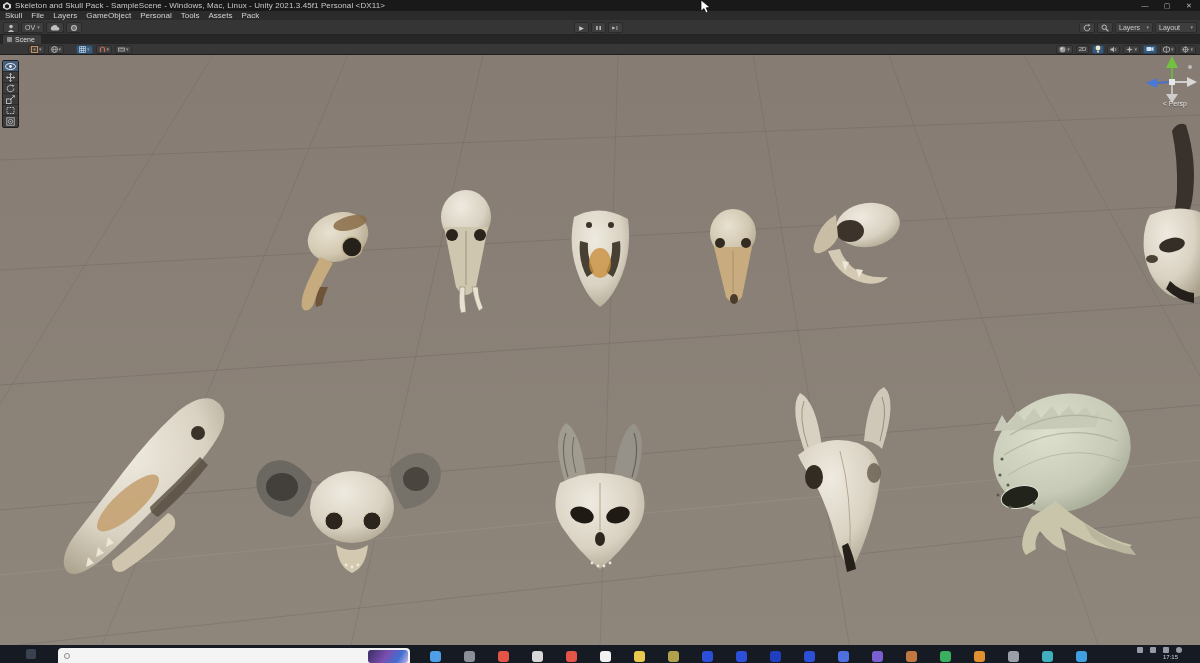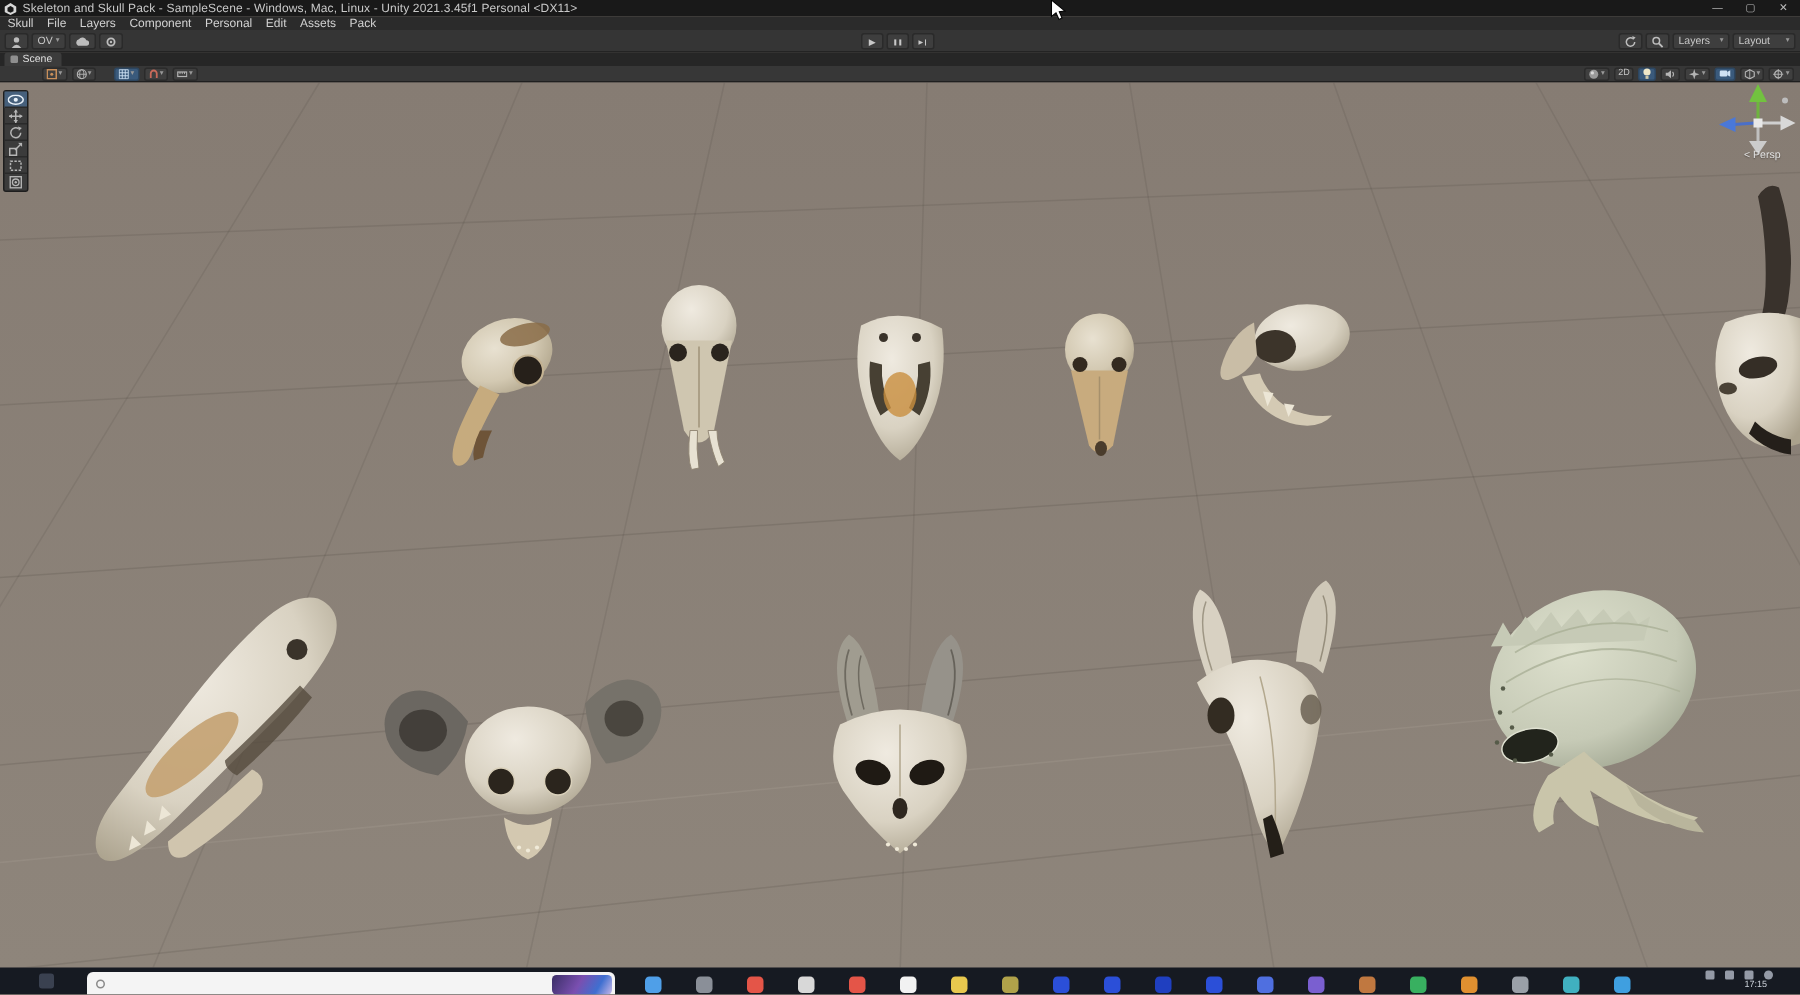--- a/index.html
+++ b/index.html
@@ -54,23 +54,23 @@
     <span class="winbtn">—</span>
     <span class="winbtn">▢</span>
     <span class="winbtn">✕</span>
   </div>
 </div>
 
 <div class="abs menubar">
   <span>Skull</span>
   <span>File</span>
   <span>Layers</span>
-  <span>Component</span>
+  <span>GameObject</span>
   <span>Personal</span>
-  <span>Edit</span>
+  <span>Tools</span>
   <span>Assets</span>
   <span>Pack</span>
 </div>
 
 <div class="abs toolbar">
   <div class="tgroup abs" style="left:3px;top:2px;">
     <span class="tbtn">
       <svg width="8" height="8">
         <circle cx="4" cy="2.6" r="1.8" fill="#bdbdbd"></circle>
           <path d="M0.8,8 q3.2,-4.2 6.4,0 z" fill="#bdbdbd"></path>

